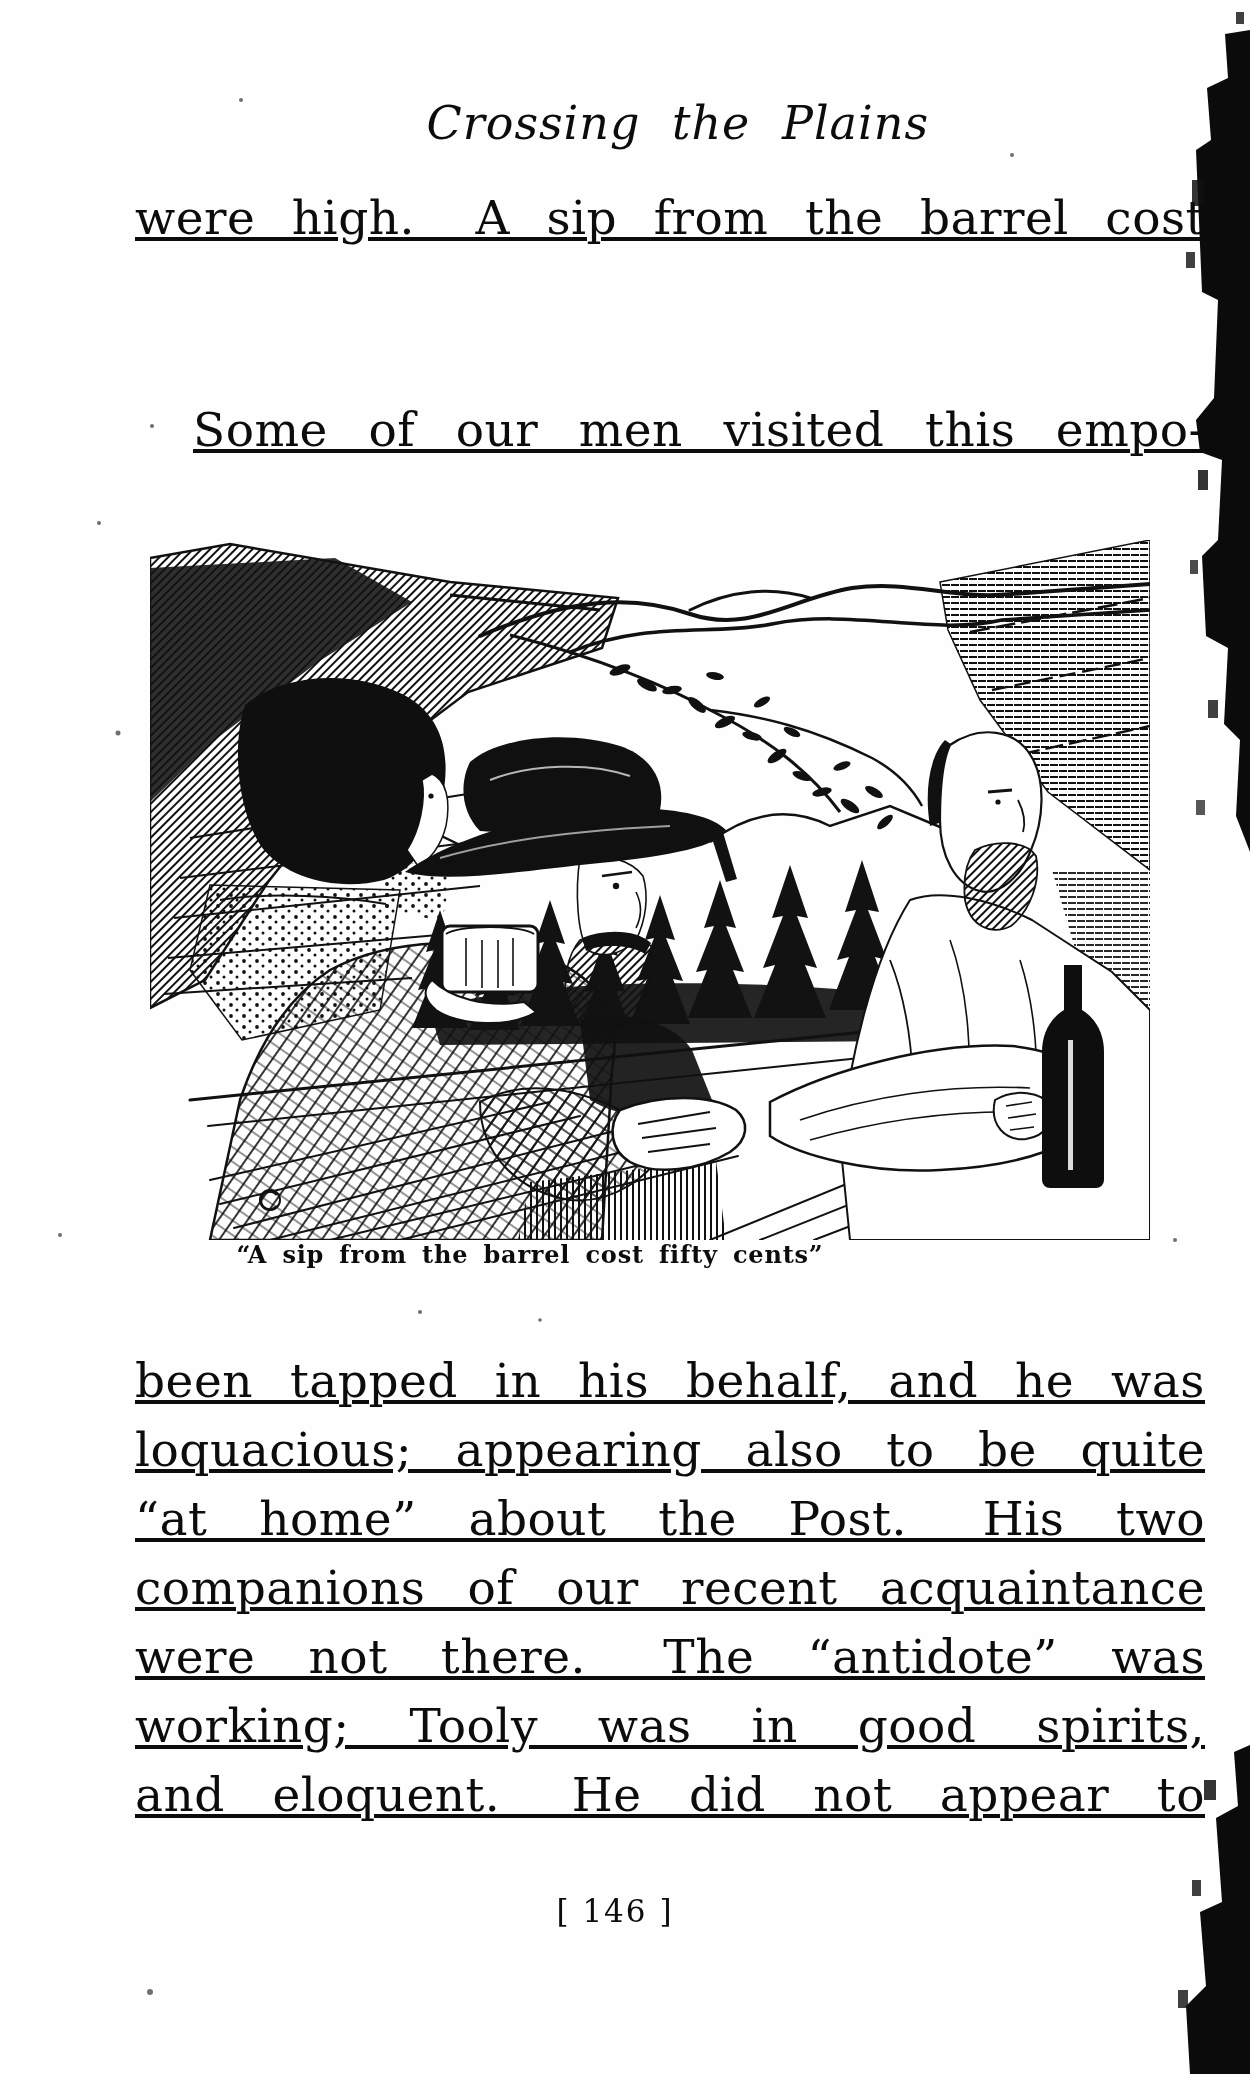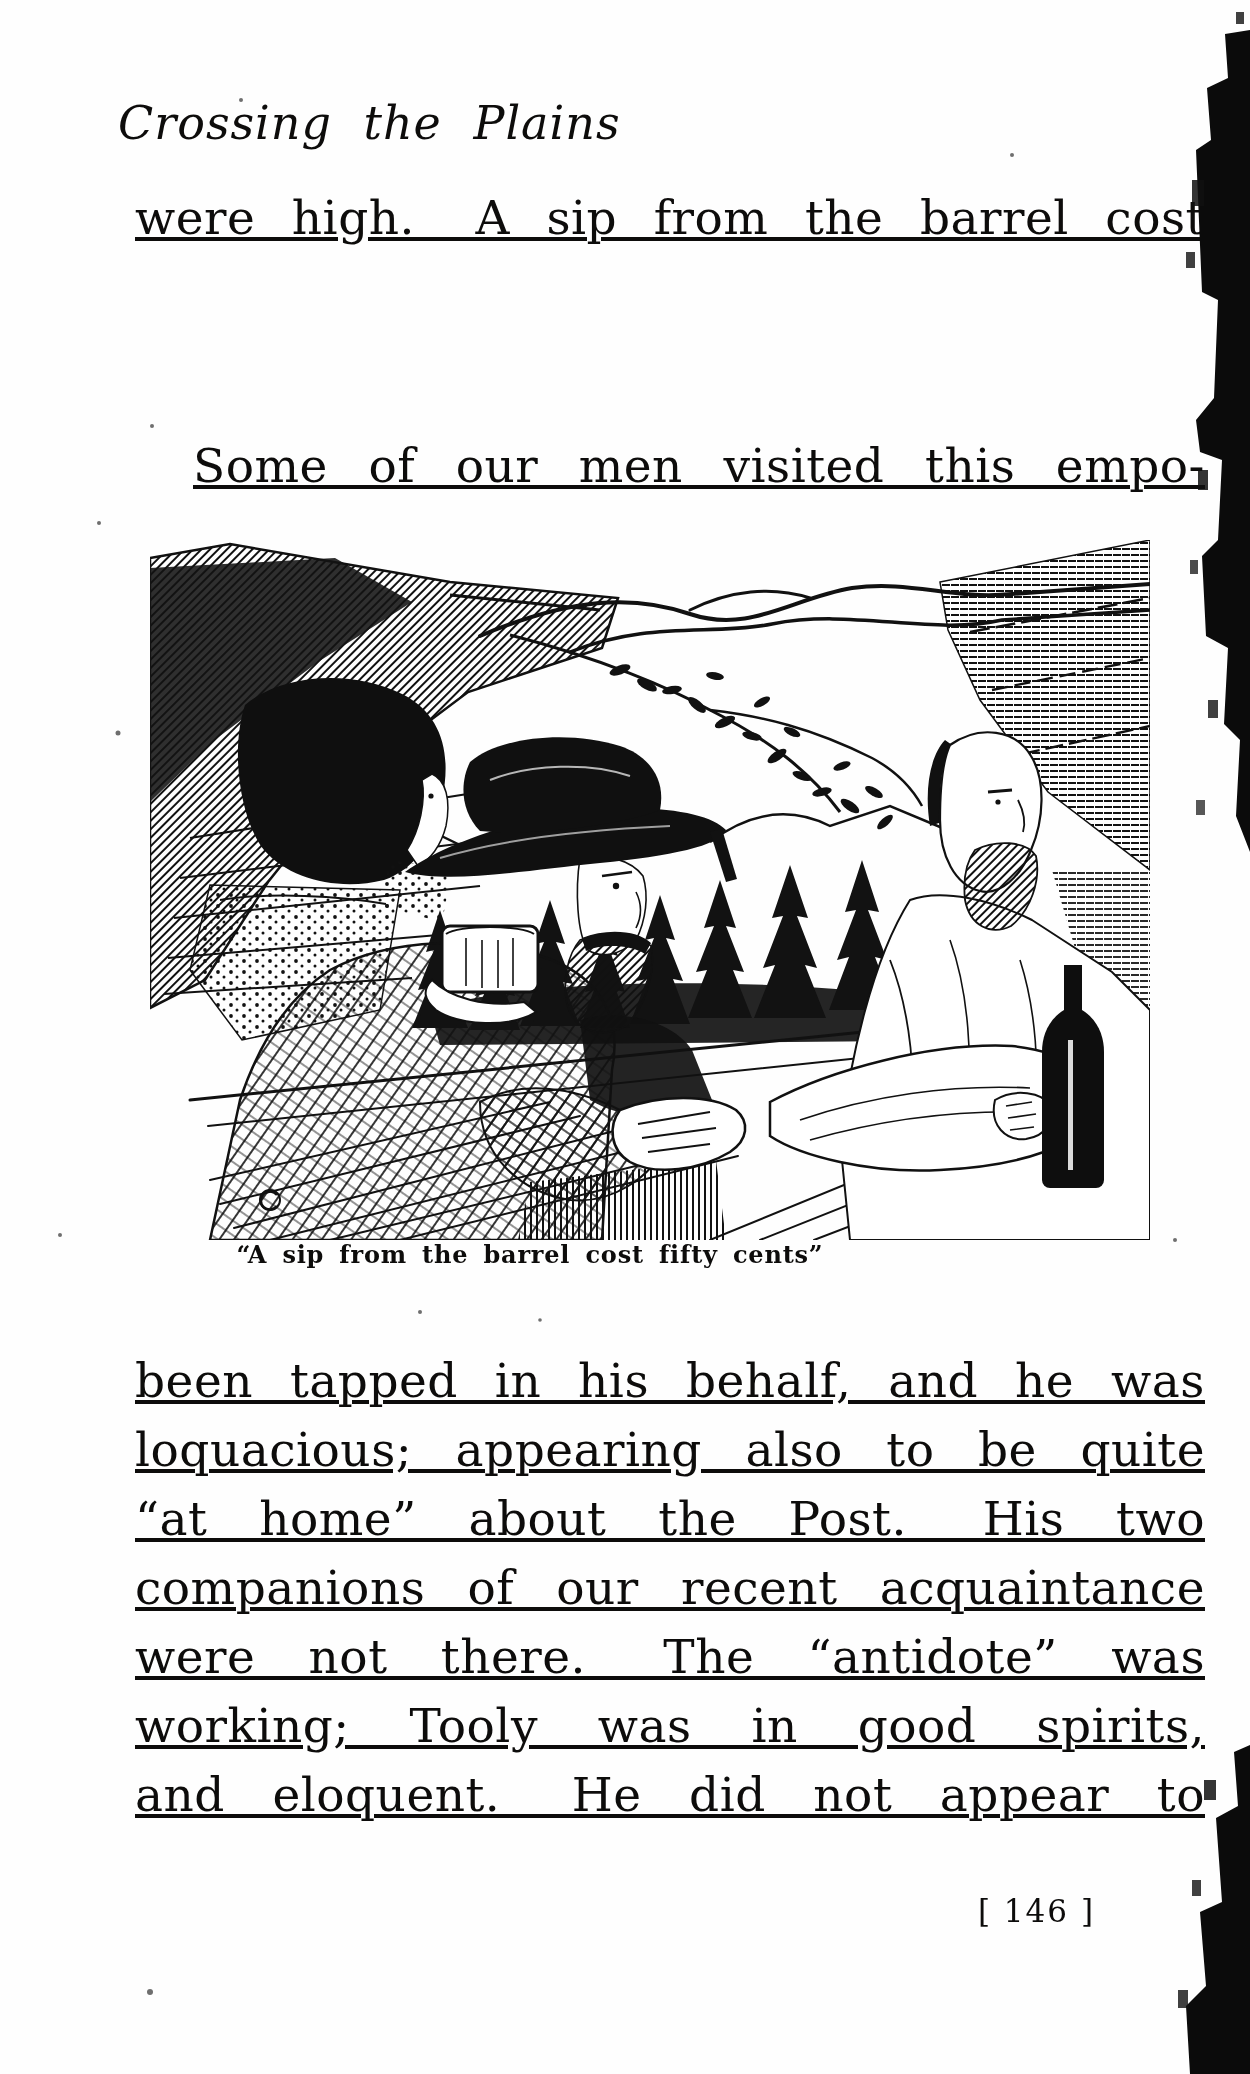--- a/index.html
+++ b/index.html
@@ -3,40 +3,40 @@
 <meta charset="utf-8">
 <style>
   html,body{margin:0;padding:0;}
   body{
     width:1250px;height:2074px;position:relative;overflow:hidden;
     background:#fefefe;color:#0d0c0b;
     font-family:"DejaVu Serif", serif;
   }
   .page{position:absolute;inset:0;}
   .title{
-    position:absolute;top:96px;left:118px;width:1070px;box-sizing:border-box;
-    padding-right:276px;margin:0;text-align:left;
+    position:absolute;top:96px;left:135px;width:1070px;box-sizing:border-box;
+    padding-right:276px;margin:0;text-align:right;
     font-style:italic;font-weight:500;font-size:46px;letter-spacing:1px;word-spacing:16px;
   }
   .block{position:absolute;left:135px;width:1070px;font-size:47px;font-weight:500;
     line-height:66px;letter-spacing:0.5px;word-spacing:2px;}
   .para1{top:185px;}
   .para2{top:397px;}
   .para3{top:1346px;line-height:69px;}
   .line{text-align:justify;text-align-last:justify;white-space:nowrap;text-decoration:underline;}
   .line.flush{text-align-last:left;}
-  .line.indent{text-indent:58px;margin-top:36px;}
+  .line.indent{text-indent:58px;}
   .caption{
     position:absolute;top:1240px;left:135px;width:1070px;box-sizing:border-box;
     padding-right:280px;text-align:center;
     font-weight:bold;font-size:24px;letter-spacing:0.8px;word-spacing:6px;
   }
   .folio{
     position:absolute;top:1893px;left:135px;width:1070px;box-sizing:border-box;
-    padding-right:110px;text-align:right;font-size:31px;font-weight:500;letter-spacing:2px;
+    padding-right:110px;text-align:center;font-size:31px;font-weight:500;letter-spacing:2px;
   }
   .illustration{position:absolute;left:150px;top:540px;width:1000px;height:700px;margin:0;}
   .artifacts{position:absolute;left:0;top:0;width:1250px;height:2074px;pointer-events:none;}
 </style>
 </head>
 <body>
 
 <div class="page">
 
   <h1 class="title">Crossing the Plains</h1>

